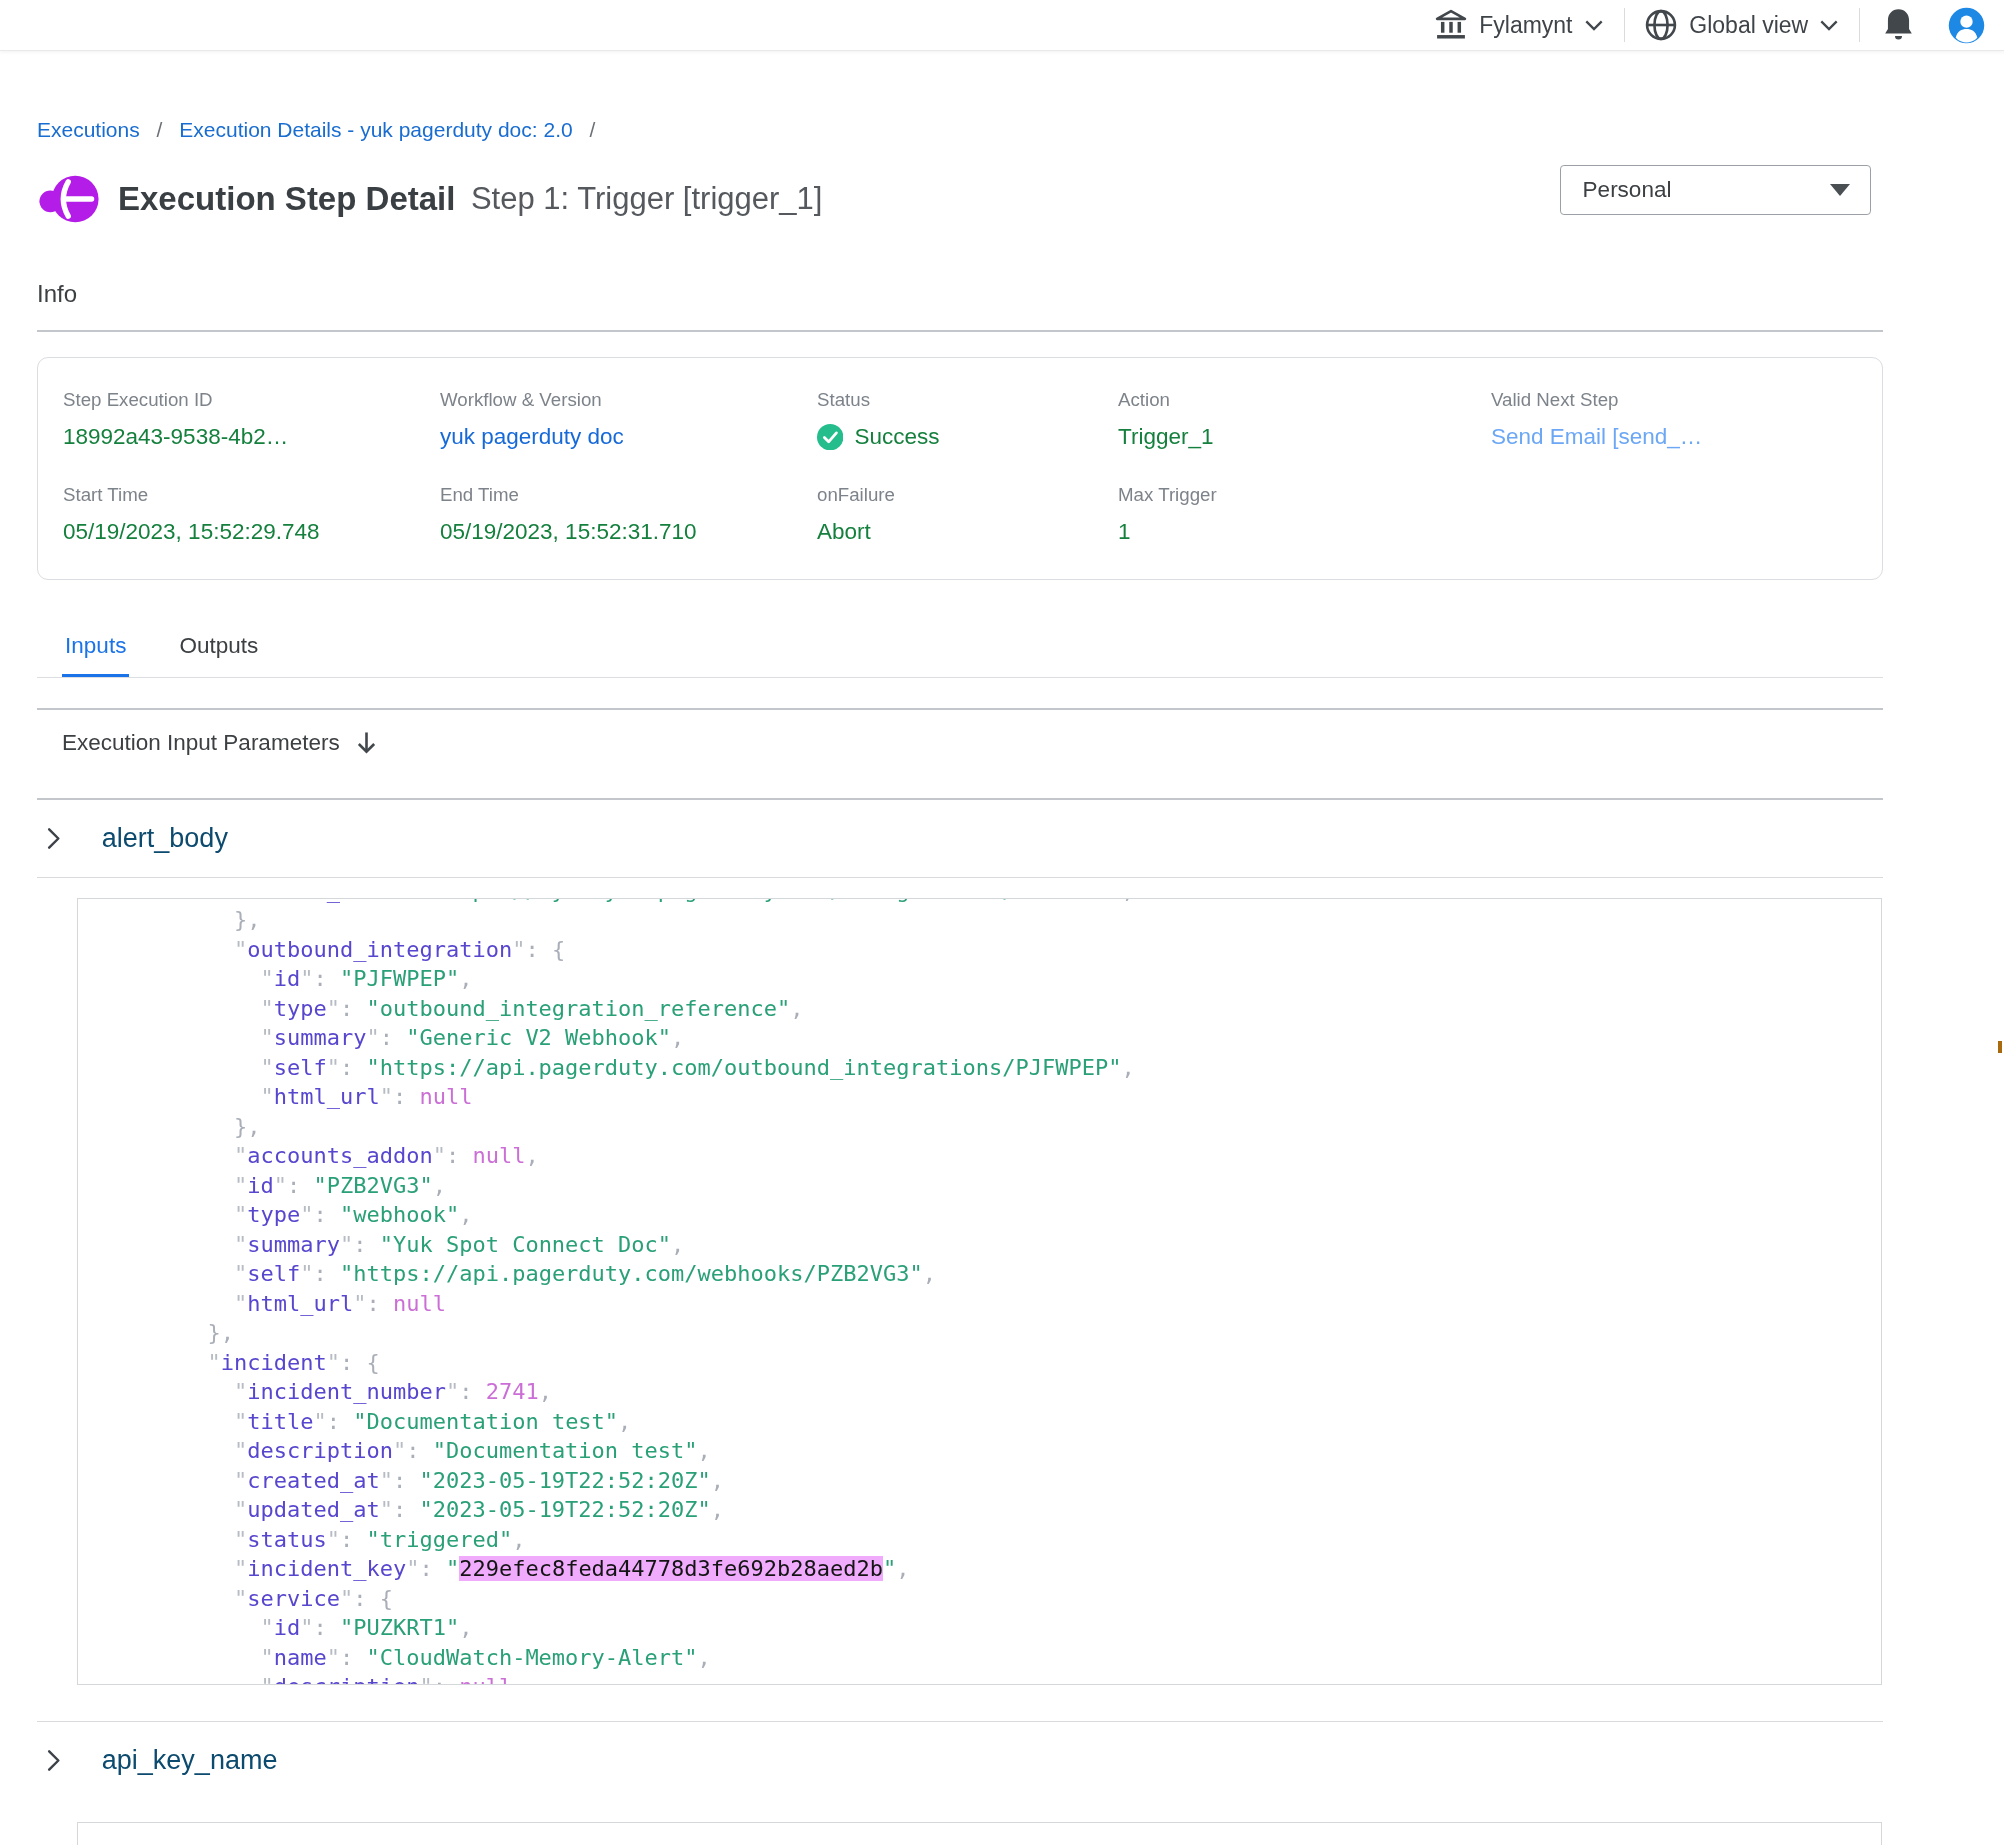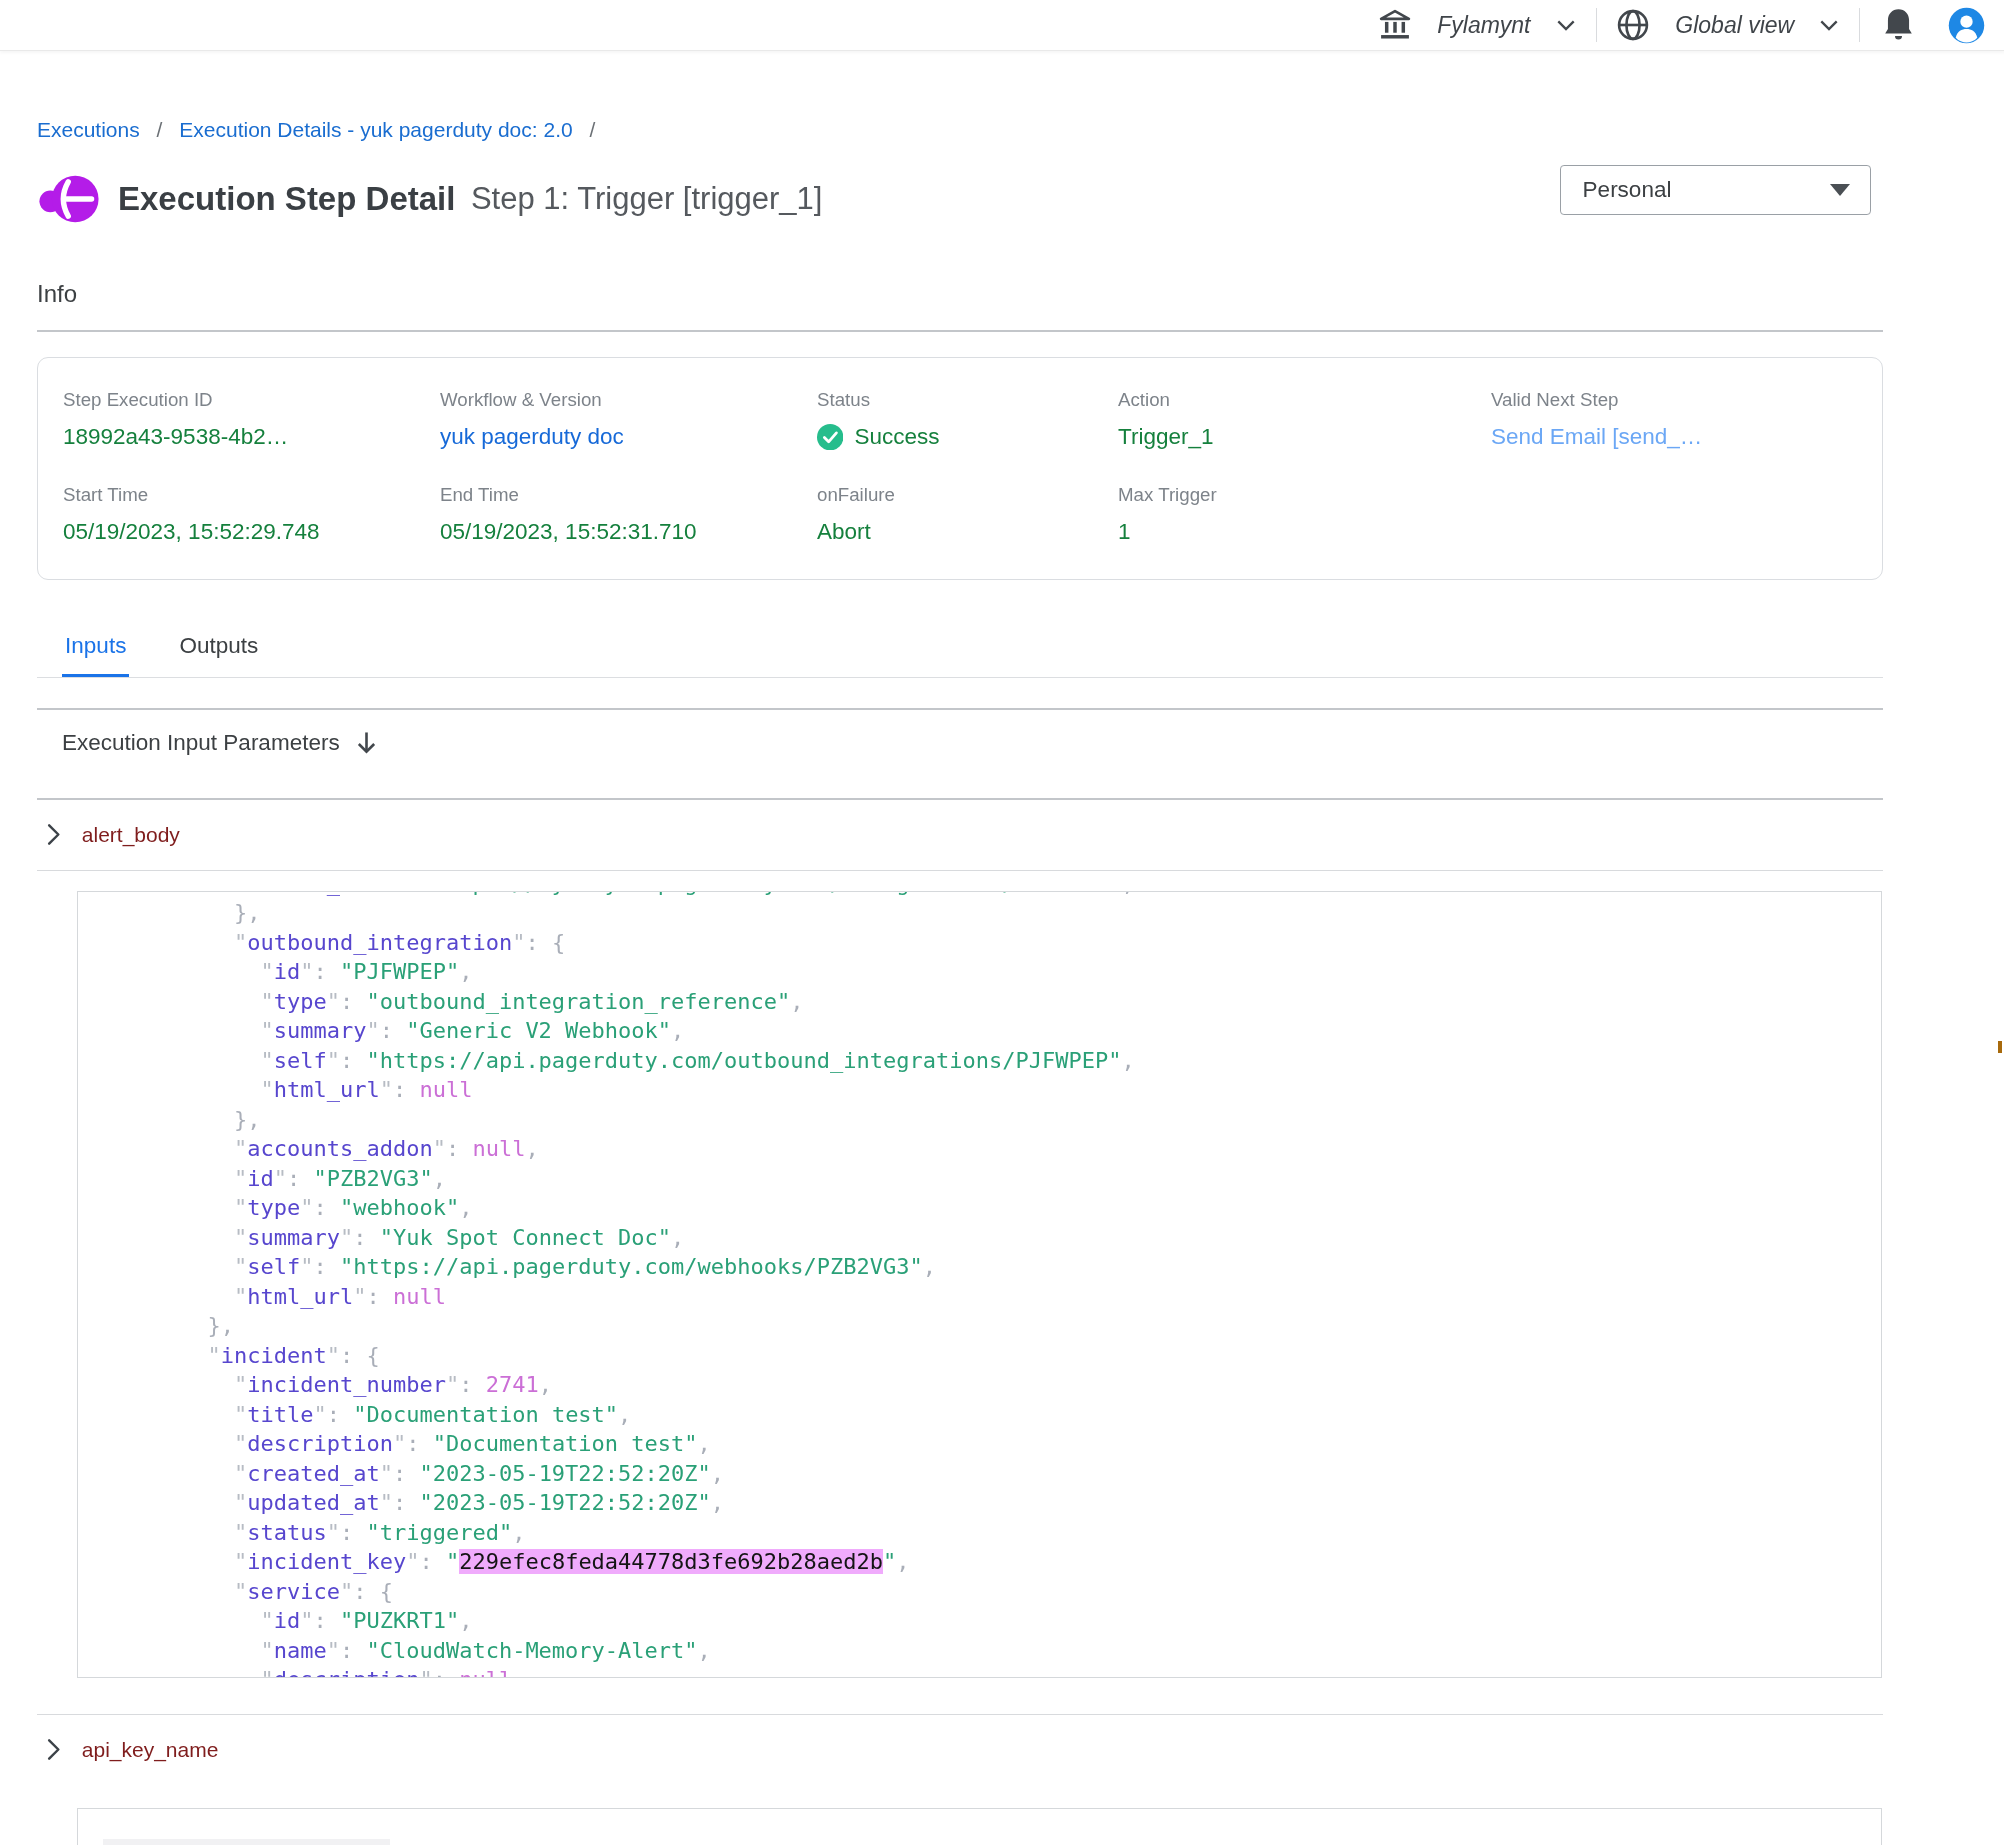--- a/index.html
+++ b/index.html
@@ -3,21 +3,21 @@
 <meta charset="utf-8">
 <style>
   * { margin:0; padding:0; box-sizing:border-box; }
   html,body { width:2005px; height:1846px; overflow:hidden; background:#ffffff;
               font-family:"Liberation Sans", sans-serif; color:#3c4043; }
 
   
   .topbar { height:51px; display:flex; align-items:center; justify-content:flex-end;
             padding-right:20px; border-bottom:0.8px solid #e9e9e9;
             box-shadow:0 1.6px 3.1px rgba(0,0,0,0.04); }
-  .topbar .hgroup { display:flex; align-items:center; gap:25px; padding:0 20px;font-style:italic; }
+  .topbar .hgroup { display:flex; align-items:center; gap:11px; padding:0 20px; }
   .topbar .hlabel { font-size:23px; color:#3f4449; }
   .vsep { width:0.8px; height:34px; background:#d9dbde; }
   .chev-down { width:20px; height:12.4px; }
   .bell-wrap { padding:0 22px; display:flex; align-items:center; }
   .avatar-wrap { padding-left:11px; display:flex; align-items:center; }
 
   
   .main { width:1846px; margin-left:37px; position:relative; }
 
   .breadcrumb { padding-top:67px; font-size:21px; color:#5f6368; }
@@ -59,21 +59,21 @@
   .tab.active { color:#1a73e8; border-bottom-color:#1a73e8; }
 
   .panel-divider { border:none; border-top:2.3px solid #c3c6ca; margin-top:29.5px; }
 
   .eip-row { display:flex; align-items:center; gap:15.5px; padding:20px 0 20px 25px; }
   .eip-title { font-size:22.5px; color:#3c4043; }
   .dl-arrow { width:23px; height:26.4px; }
 
   .param-row { display:flex; align-items:center; gap:20px; padding:23px 0 23px 9.3px; cursor:pointer; }
   .param-chevron { width:15.5px; height:23px; flex:0 0 auto; }
-  .param-label { font-size:21px; color:#7f1d1d; }
+  .param-label { font-size:27px; color:#0c4a6e;margin-left:20px; }
 
   
   .code-block { margin:20px 0 36px 40px; width:1805px; height:787px; overflow:hidden;
                 border:0.8px solid #d5d8db; background:#fff; cursor:text;
                 font-family:"DejaVu Sans Mono", monospace; font-size:22px; line-height:29.5px;
                 padding-left:50px; }
   .code-line { white-space:pre; }
   .code-line.clip-top { margin-top:-23px; }
   .tok-k { color:#5746ce; }
   .tok-q { color:#b7bcc4; }

